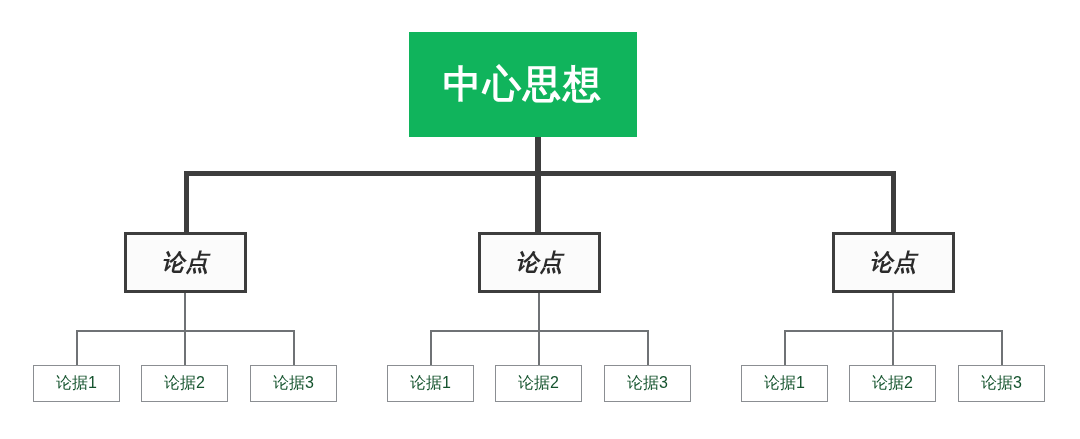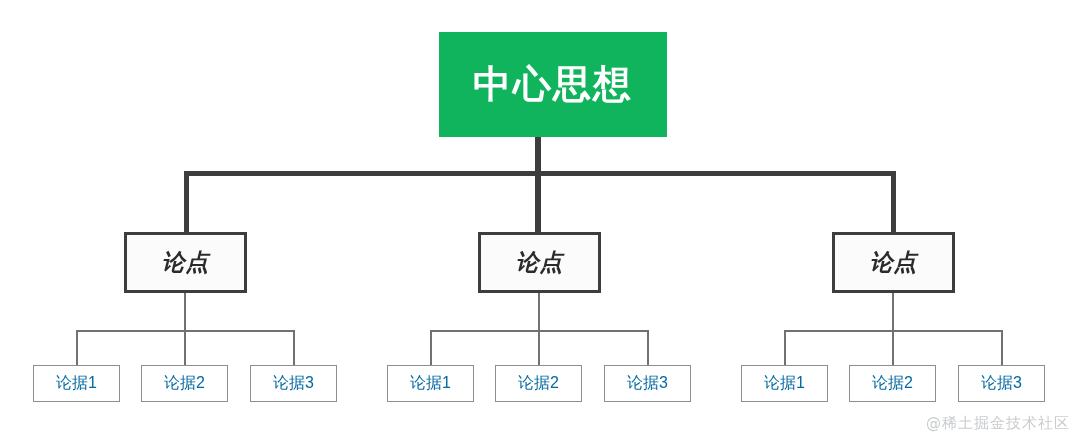--- a/index.html
+++ b/index.html
@@ -42,21 +42,21 @@
     color: #2b2b2b;
     font-size: 23px;
     font-weight: 700;
     letter-spacing: 1px;
     border: 3px solid #3d3d3d;
     font-style: italic;
   }
 
   .node-leaf {
     background: #ffffff;
-    color: #0369a1;
+    color: #14532d;
     font-size: 16px;
     font-weight: 400;
     border: 1.6px solid #8b8e92;
   }
 
   
   .line {
     position: absolute;
     background: #3d3d3d;
     z-index: 1;
@@ -101,35 +101,34 @@
   <div class="line line-thin" style="left:430px; top:330px; width:2px; height:36px;"></div>
   <div class="line line-thin" style="left:538px; top:330px; width:2px; height:36px;"></div>
   <div class="line line-thin" style="left:647px; top:330px; width:2px; height:36px;"></div>
 
   <div class="line line-thin" style="left:892px; top:293px; width:2px; height:73px;"></div>
   <div class="line line-thin" style="left:784px; top:330px; width:219px; height:2px;"></div>
   <div class="line line-thin" style="left:784px; top:330px; width:2px; height:36px;"></div>
   <div class="line line-thin" style="left:892px; top:330px; width:2px; height:36px;"></div>
   <div class="line line-thin" style="left:1001px; top:330px; width:2px; height:36px;"></div>
 
-  <div class="node node-root" style="left:439px; top:32px; width:228px; height:105px;">中心思想</div>
+  <div class="node node-root" style="left:409px; top:32px; width:228px; height:105px;">中心思想</div>
 
   <div class="node node-branch" style="left:124px; top:232px; width:123px; height:61px;">论点</div>
 
   <div class="node node-branch" style="left:478px; top:232px; width:123px; height:61px;">论点</div>
 
   <div class="node node-branch" style="left:832px; top:232px; width:123px; height:61px;">论点</div>
 
   <div class="node node-leaf" style="left:33px; top:365px; width:87px; height:37px;">论据1</div>
   <div class="node node-leaf" style="left:141px; top:365px; width:87px; height:37px;">论据2</div>
   <div class="node node-leaf" style="left:250px; top:365px; width:87px; height:37px;">论据3</div>
 
   <div class="node node-leaf" style="left:387px; top:365px; width:87px; height:37px;">论据1</div>
   <div class="node node-leaf" style="left:495px; top:365px; width:87px; height:37px;">论据2</div>
   <div class="node node-leaf" style="left:604px; top:365px; width:87px; height:37px;">论据3</div>
 
   <div class="node node-leaf" style="left:741px; top:365px; width:87px; height:37px;">论据1</div>
   <div class="node node-leaf" style="left:849px; top:365px; width:87px; height:37px;">论据2</div>
   <div class="node node-leaf" style="left:958px; top:365px; width:87px; height:37px;">论据3</div>
 
-  <div class="watermark">@稀土掘金技术社区</div>
 
 </div>
 
 </body></html>

